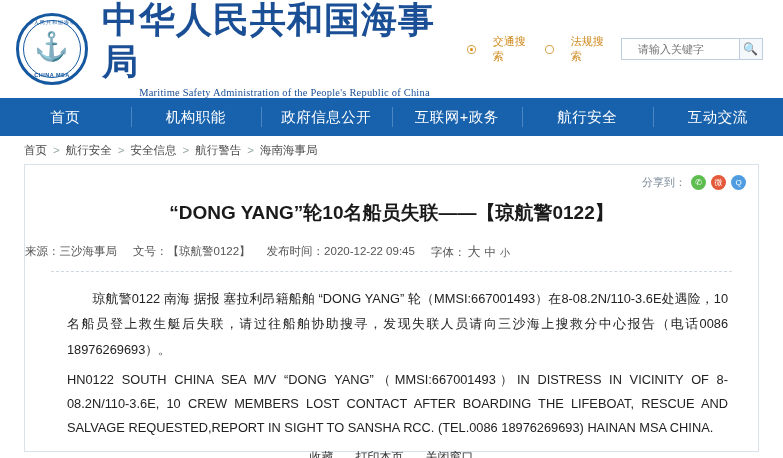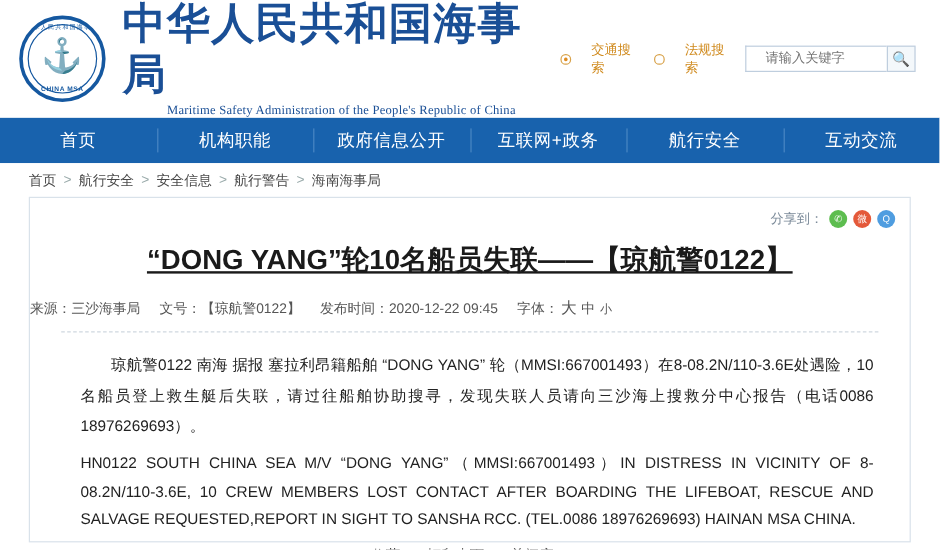--- a/index.html
+++ b/index.html
@@ -138,24 +138,23 @@
   .share-ico {
     width:15px;height:15px;border-radius:50%;
     display:inline-block; font-size:8px; color:#fff;
     display:flex;align-items:center;justify-content:center;
   }
   .sh-green{background:#5dbd4f;}
   .sh-red{background:#e4593a;}
   .sh-blue{background:#4f9de0;}
 
   .doc-title {
-    text-align:center; font-size:23px; font-weight:bold; color:#1a1a1a;
+    text-align:center; font-size:19px; font-weight:bold; color:#1a1a1a;
     margin: 10px 18px 0; line-height:1.4;
     font-family:"Liberation Sans",sans-serif;
-    text-decoration:underline;
   }
   .meta {
     display:flex; align-items:center; justify-content:flex-start; gap:16px;
     font-size:11.5px; color:#555; margin-top: 16px;
   }
   .meta .fs-opt { margin: 0 2px; cursor:pointer; }
   .meta .fs-big{font-size:13px;}
   .meta .fs-mid{font-size:11.5px;}
   .meta .fs-small{font-size:10px;}
 

